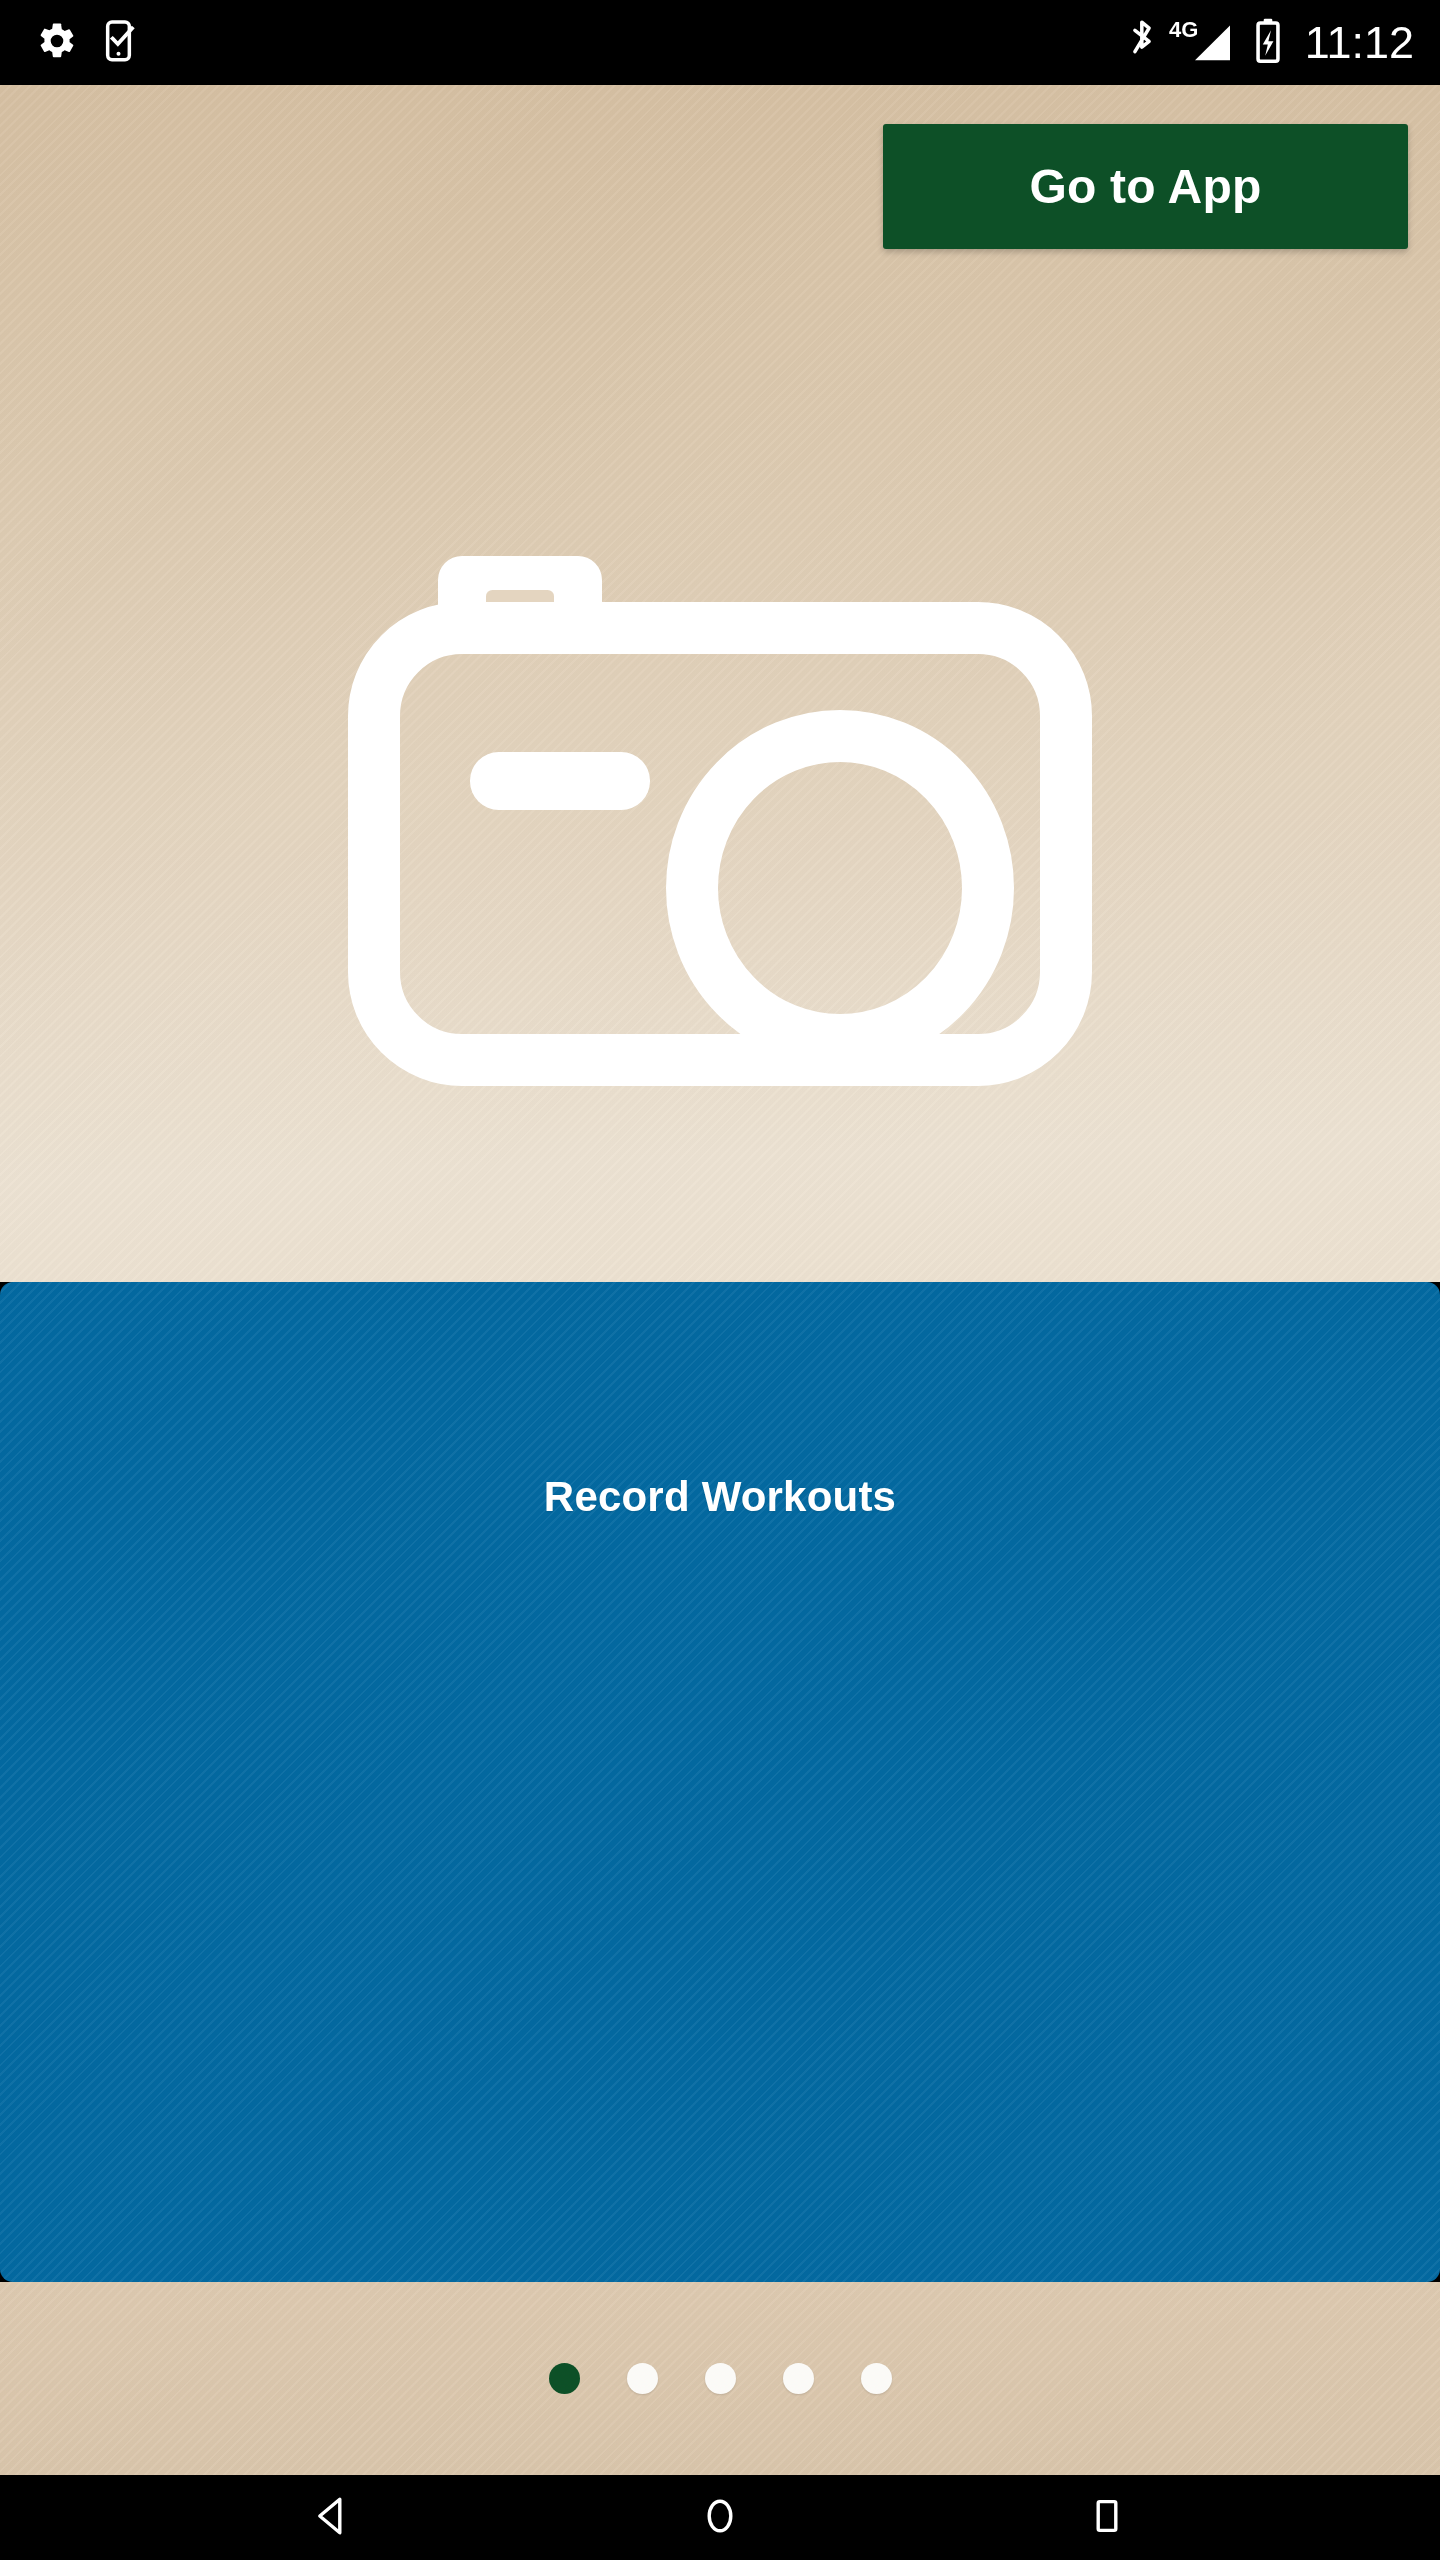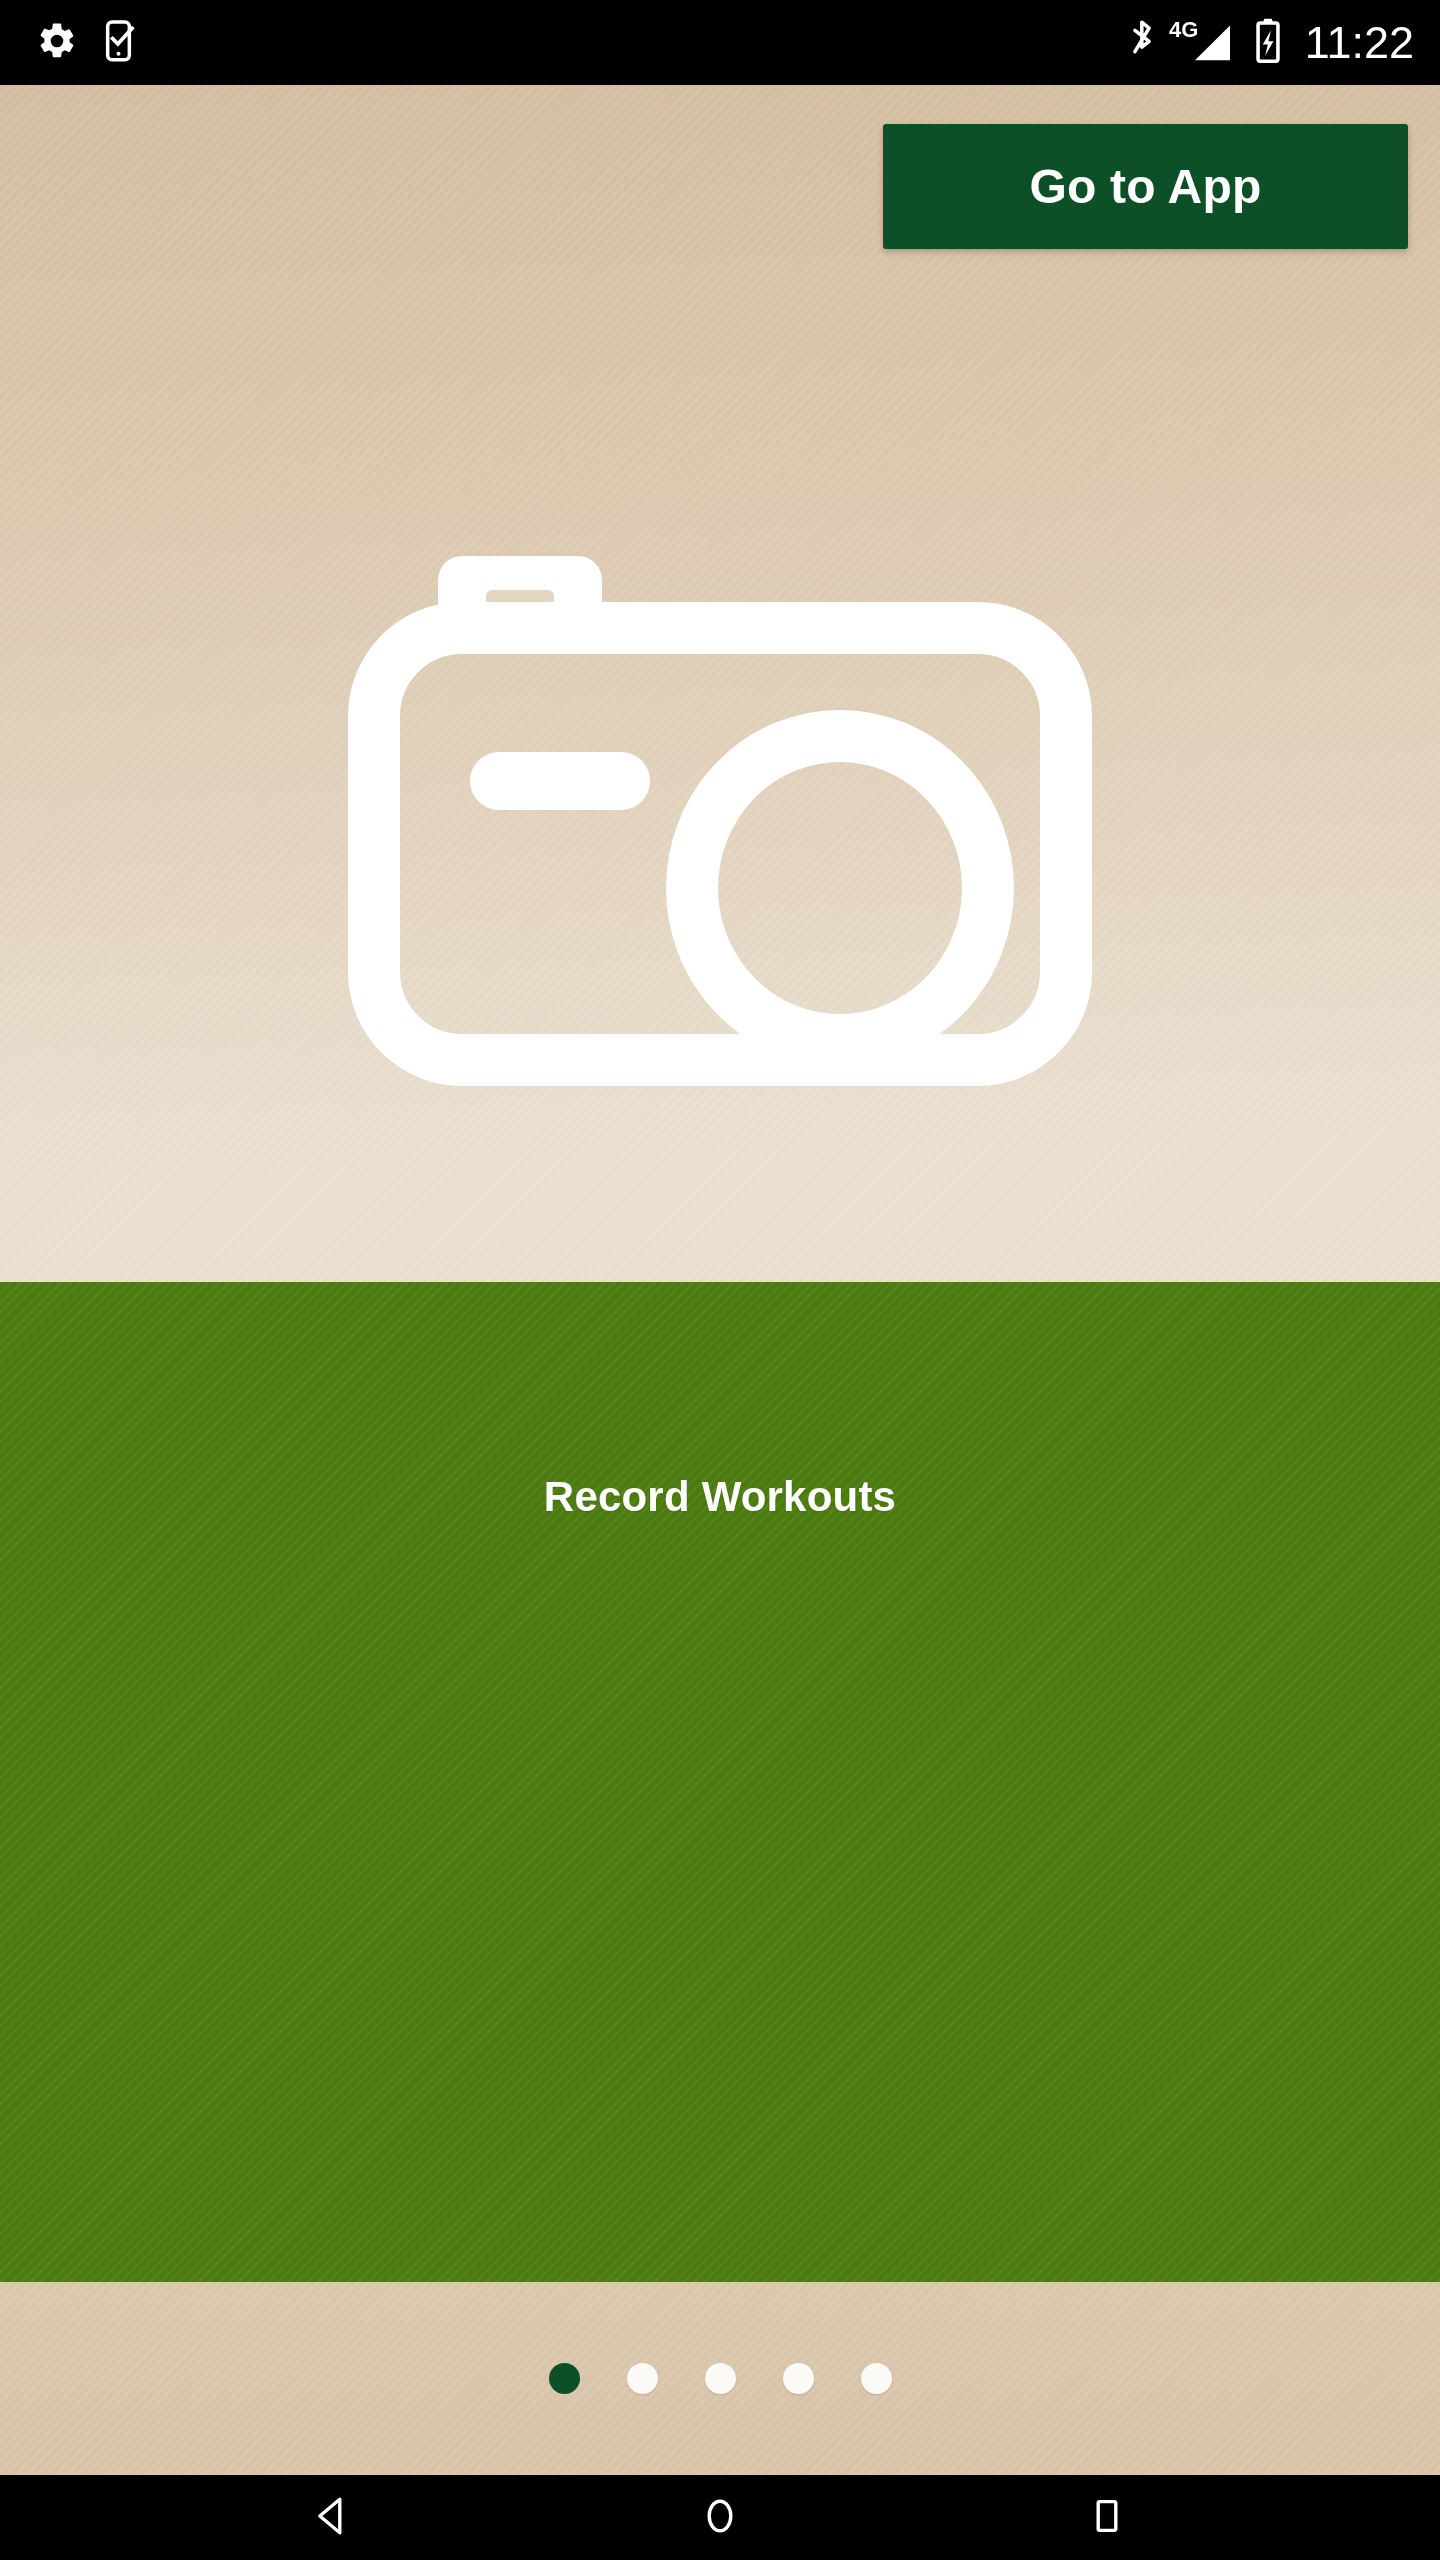--- a/index.html
+++ b/index.html
@@ -85,22 +85,23 @@
     justify-content:center;
   }
   .camera-wrap svg { width:800px; height:690px; display:block; }
 
   
   .text-panel {
     position:absolute;
     top:1197px; left:0;
     width:1440px;
     height:1000px;
-    background:#4d7c0f;
-    overflow:hidden;
+    background:#0369a1;
+    overflow:hidden;
+    border-radius:13px;
   }
   .text-panel-inner {
     position:relative;
     padding:190px 26px 0 26px;
     text-align:center;
   }
   .panel-title {
     color:#ffffff;
     font-size:42px;
     font-weight:bold;
@@ -226,21 +227,21 @@
           <path d="M13 22.6 L30.5 5.2 L30.5 22.6 Z" fill="#ffffff"></path>
         </svg>
       </span>
       <span class="sb-icon">
         <svg width="30" height="50" viewBox="0 0 16 26" fill="none">
           <rect x="2.7" y="3.4" width="10.6" height="20.4" rx="1.2" stroke="#ffffff" stroke-width="1.9" fill="none"></rect>
           <rect x="5.7" y="1.1" width="4.6" height="2.6" rx="0.7" fill="#ffffff"></rect>
           <path d="M9.6 7.2 L5.2 14.8 L7.9 14.8 L6.5 20.9 L10.9 13.1 L8.2 13.1 Z" fill="#ffffff"></path>
         </svg>
       </span>
-      <span class="status-time">11:22</span>
+      <span class="status-time">11:12</span>
     </div>
   </div>
 
   <div class="screen">
 
     <div class="hero">
       <div class="hero-stripes"></div>
 
       <div class="camera-wrap">
         <svg viewBox="0 0 200 170" fill="none" xmlns="http://www.w3.org/2000/svg">

